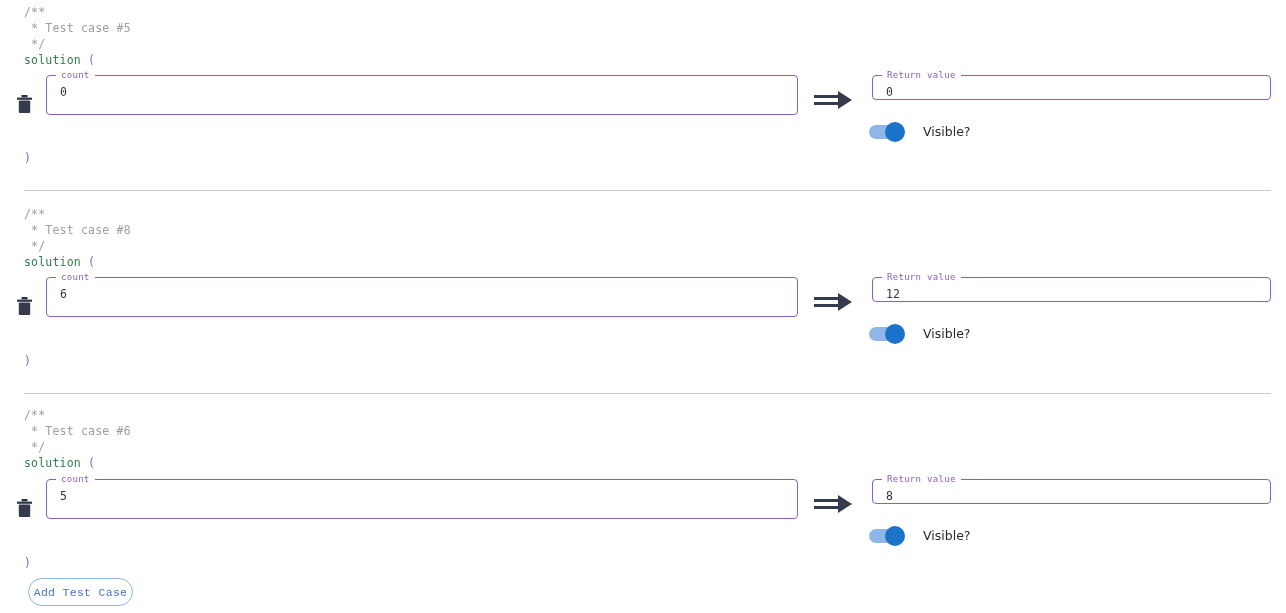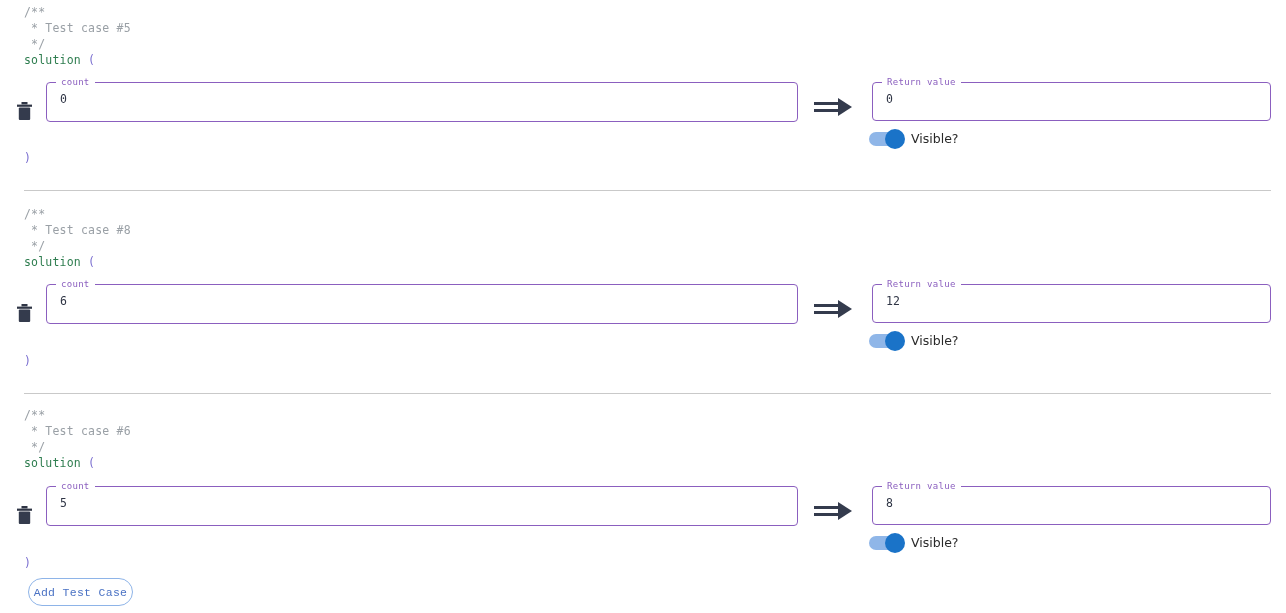--- a/index.html
+++ b/index.html
@@ -39,21 +39,20 @@
     font-family: "DejaVu Sans Mono", monospace;
     font-size: 11.5px;
     line-height: 16px;
     white-space: pre;
   }
 
   
   .case-row {
     position: relative;
     height: 62px;
-    margin-top: 7px;
   }
 
   .delete-btn {
     position: absolute;
     left: 14px;
     top: 18px;
     width: 20px;
     height: 22px;
     cursor: pointer;
     display: flex;
@@ -93,39 +92,39 @@
   .field-count {
     left: 46px;
     top: 0px;
     width: 752px;
     height: 40px;
   }
   .field-return {
     left: 872px;
     top: 0px;
     width: 399px;
-    height: 39px;
+    height: 25px;
   }
 
   
   .arrow-icon {
     position: absolute;
     left: 814px;
     top: 14px;
     width: 42px;
     height: 22px;
   }
 
   
   .toggle-wrap {
     position: absolute;
     left: 869px;
     display: flex;
     align-items: center;
-    gap: 8px;
+    gap: 20px;
     cursor: pointer;
   }
   .toggle {
     position: relative;
     width: 34px;
     height: 14px;
     border-radius: 7px;
     background: #8fb6e8;
     cursor: pointer;
   }

